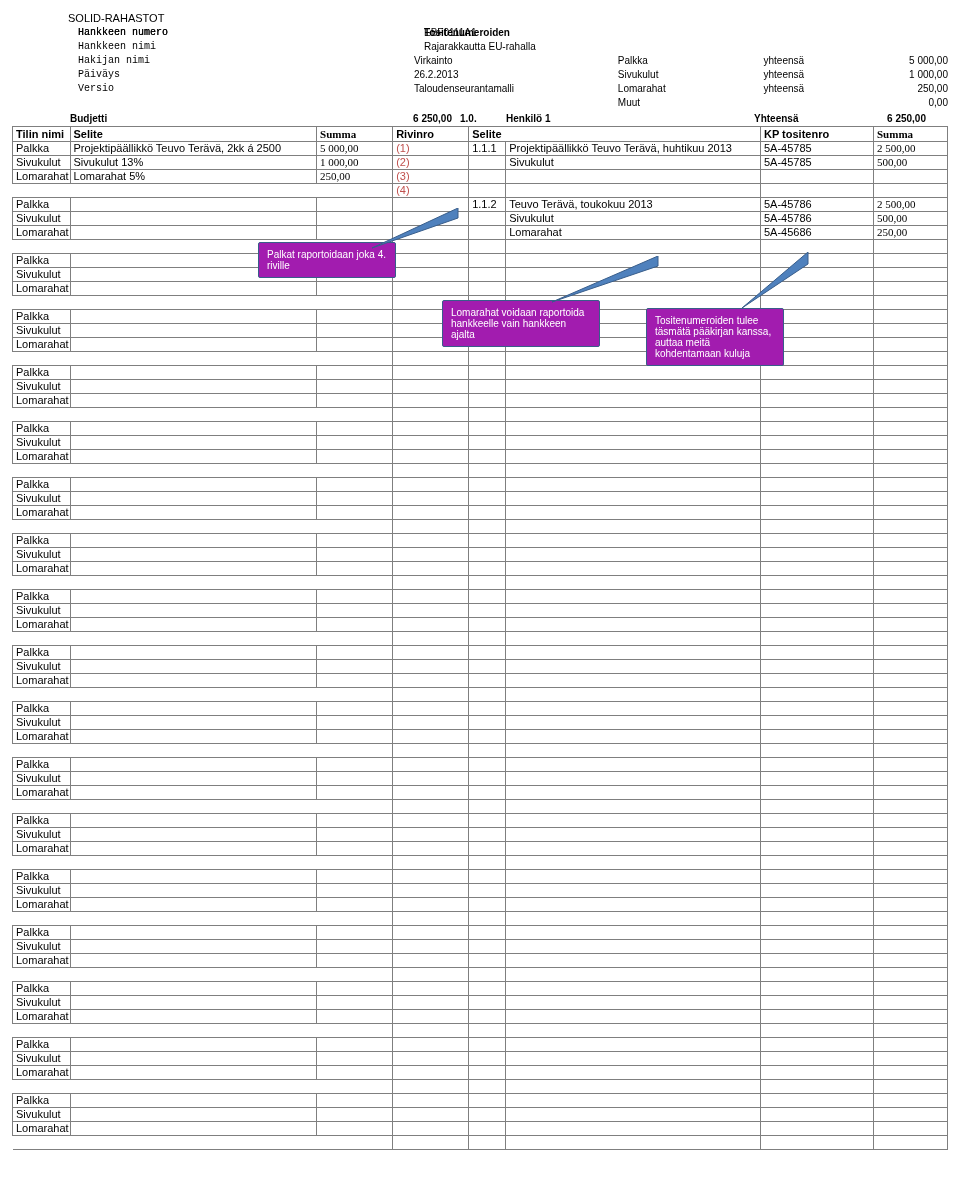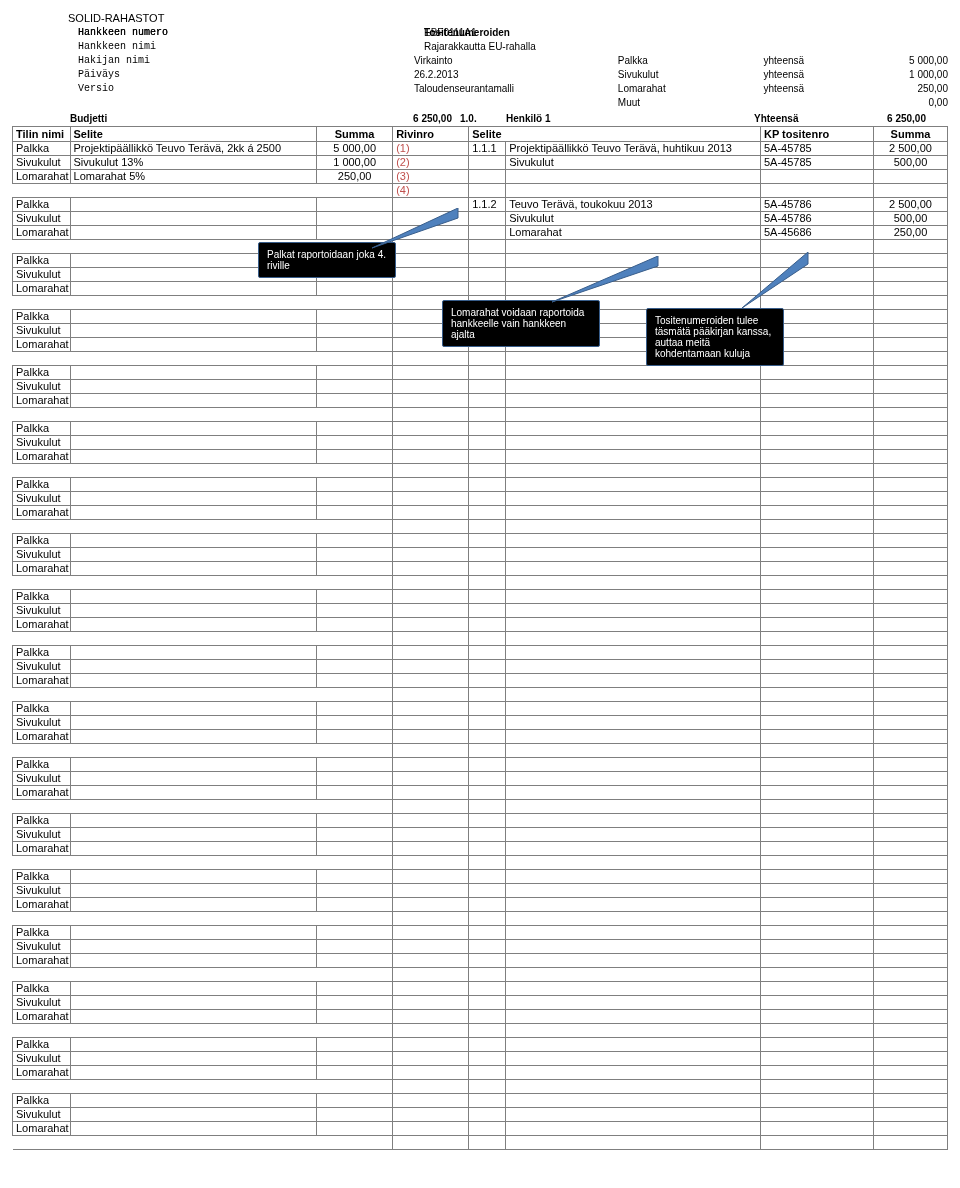--- a/index.html
+++ b/index.html
@@ -22,25 +22,25 @@
   .budget-hdr .c1 { width: 56px; }
   .budget-hdr .c2 { width: 310px; padding-left: 2px; }
   .budget-hdr .c3 { width: 72px; text-align: right; padding-right: 4px; }
   .budget-hdr .c4 { width: 46px; padding-left: 4px; }
   .budget-hdr .c5 { width: 248px; }
   .budget-hdr .c6 { width: 100px; text-align: left; }
   .budget-hdr .c7 { width: 72px; text-align: right; padding-right: 4px; }
   .main-table { border-collapse: collapse; width: 100%; font-size: 11px; table-layout: fixed; }
   .main-table td { border: 1px solid #7f7f7f; padding: 1px 3px; height: 11px; line-height: 11px; overflow: hidden; white-space: nowrap; }
   .main-table thead td { font-weight: bold; height: 12px; }
-  .main-table .num { text-align: center; }
+  .main-table .num { text-align: left; font-family: Liberation Serif, serif; }
   .main-table .red { color: #c0504d; }
   .group-spacer td { border-left: 0; border-right: 0; height: 11px; }
   .group-spacer td.rside { border-left:1px solid #7f7f7f; border-right:1px solid #7f7f7f; }
-  .callout { position: absolute; background: #000000; color: #fff; padding: 6px 8px; font-size: 10px; border-radius: 2px; border: 1px solid #385d8a; }
+  .callout { position: absolute; background: #a21caf; color: #fff; padding: 6px 8px; font-size: 10px; border-radius: 2px; border: 1px solid #385d8a; }
   .page-wrap { position: relative; }
   svg.connector { position:absolute; pointer-events:none; }
 </style>
 </head>
 <body>
 
 <div class="page-wrap">
 
   <div class="header-title">SOLID-RAHASTOT</div>
 

